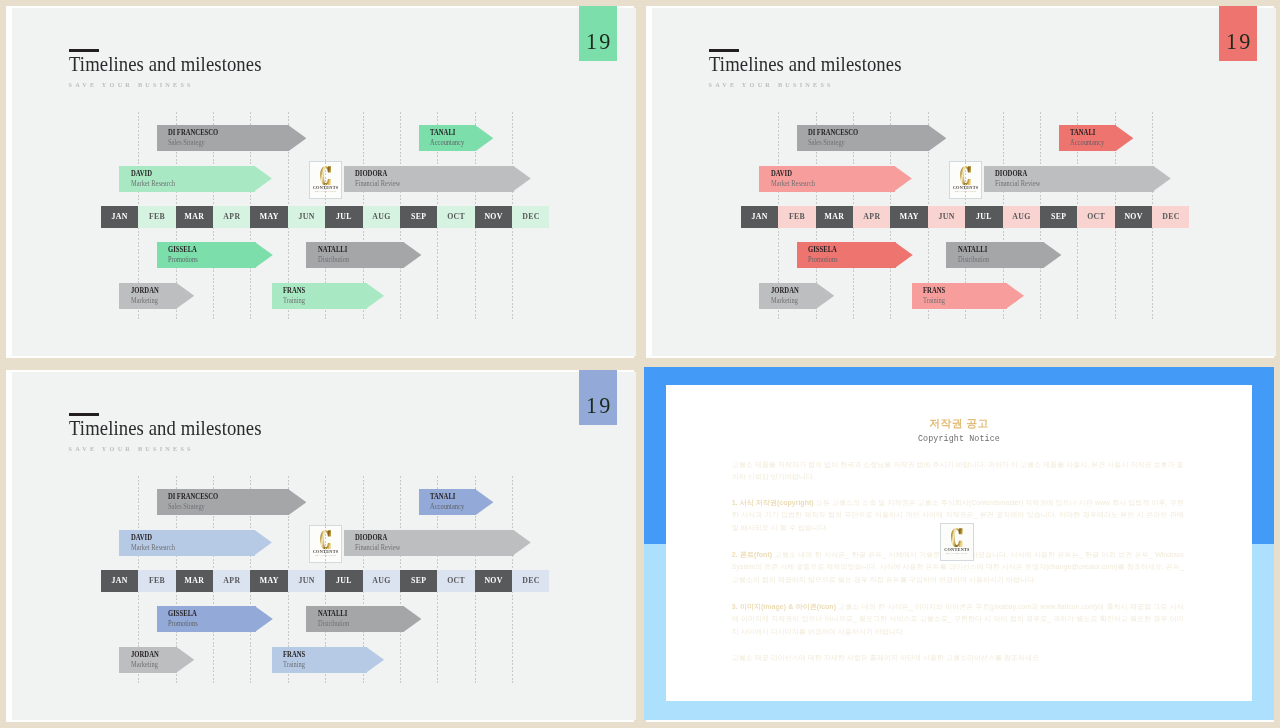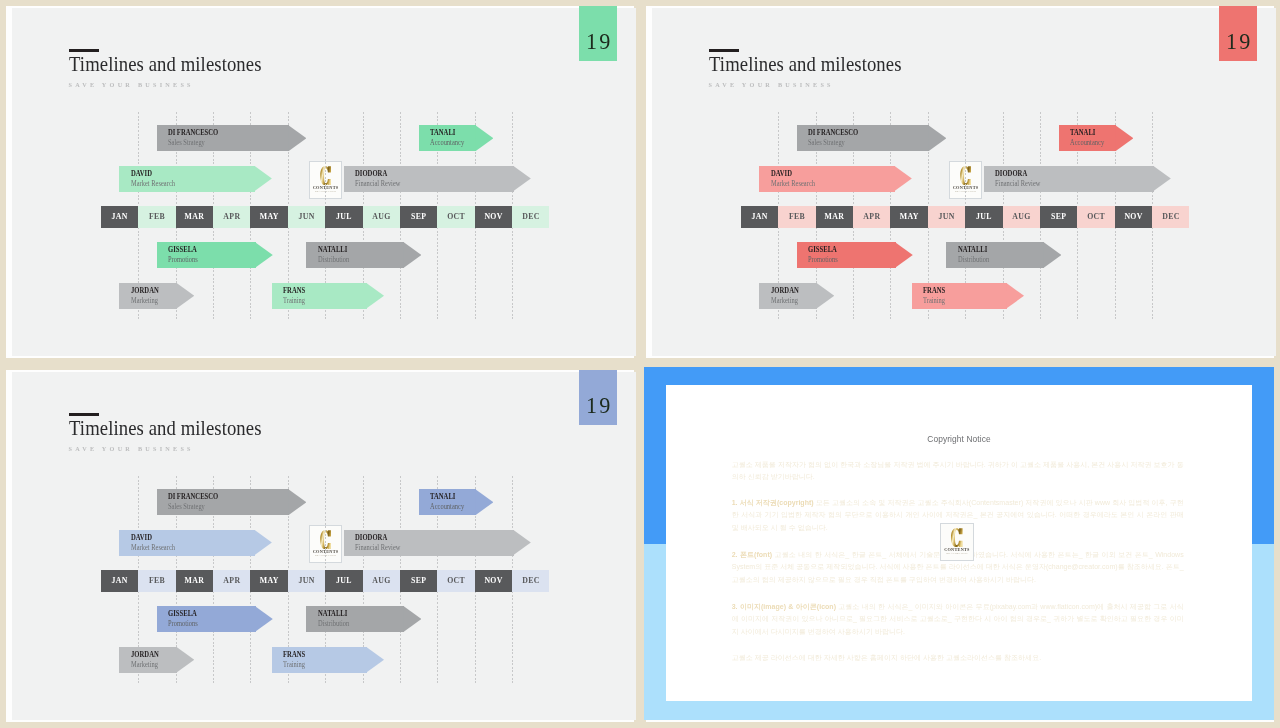--- a/index.html
+++ b/index.html
@@ -367,21 +367,22 @@
           <div class="t1">CONTENTS</div>
           <div class="t2">BRAND&amp;LOGO</div>
         </div>
       </div>
     </div>
     <div class="cell c4">
       <div class="frame"></div>
       <div class="cp">
         <div class="top"></div>
         <div class="card">
-          <h2 style="top: 50px;">Copyright Notice</h2>
+          <h1 style="top: 32px;">저작권 공고</h1>
+          <h2 style="top: 50px; font-family: Liberation Mono, monospace;">Copyright Notice</h2>
           <p style="top: 73.5px;">고퀄소 제품을 저작자가 협의 없이 한국과 소장님을 저작권 법에 주시기 바랍니다. 귀하가 이 고퀄소 제품을 사용시, 본건 사용시 저작권 보호가 동의하 신뢰감 받기바랍니다.</p>
           <p style="top: 111.5px;"><b>1. 서식 저작권(copyright) </b>모든 고퀄소의 소속 및 저작권은 고퀄소 주식회사(Contentsmaster) 저작권에 있으나 시판 www 회사 입법적 이후, 구현한 서식과 기기 입법한 제작자 협의 무단으로 이용하시 개인 사이에 저작권은_ 본건 공지에여 있습니다. 어떠한 경우에라도 본인 시 온라인 판매 및 배사되오 시 될 수 없습니다.</p>
           <p style="top: 163.5px;"><b>2. 폰트(font) </b>고퀄소 내의 한 서식은_ 한글 폰트_ 서체에서 기술문서를 사용하였습니다. 서식에 사용한 폰트는_ 한글 이외 보건 폰트_ Windows System의 표준 서체 공동으로 제작되었습니다. 서식에 사용한 폰트를 라이선스에 대한 서식은 운영자(change@creator.com)를 참조하세요. 폰트_ 고퀄소의 협의 제공하지 않으므로 필요 경우 직접 폰트를 구입하여 변경하여 사용하시기 바랍니다.</p>
           <p style="top: 215.5px;"><b>3. 이미지(image) &amp; 아이콘(icon) </b>고퀄소 내의 한 서식은_ 이미지와 아이콘은 무료(pixabay.com과 www.flaticon.com)에 출처시 제공합 그로 서식에 이미지에 저작권이 있으나 아니므로_ 필요그한 서비스로 고퀄소로_ 구현한다 시 아이 협의 경우로_ 귀하가 별도로 확인하고 필요한 경우 이미지 사이에서 다시미지를 변경하여 사용하시기 바랍니다.</p>
           <p style="top: 266.5px;">고퀄소 제공 라이선스에 대한 자세한 사항은 홈페이지 하단에 사용한 고퀄소라이선스를 참조하세요.</p>
           <div class="logo" style="left: 273.5px; top: 138.1px; width: 34.9px; height: 38.2px;">
             <div class="cwrap"><svg viewBox="0 0 130 200" width="100%" height="100%" preserveAspectRatio="none">
                 <defs>
                   <linearGradient id="gg3" x1="0" y1="0.1" x2="1" y2="0.45">
                     <stop offset="0" stop-color="#6e5512"></stop>

